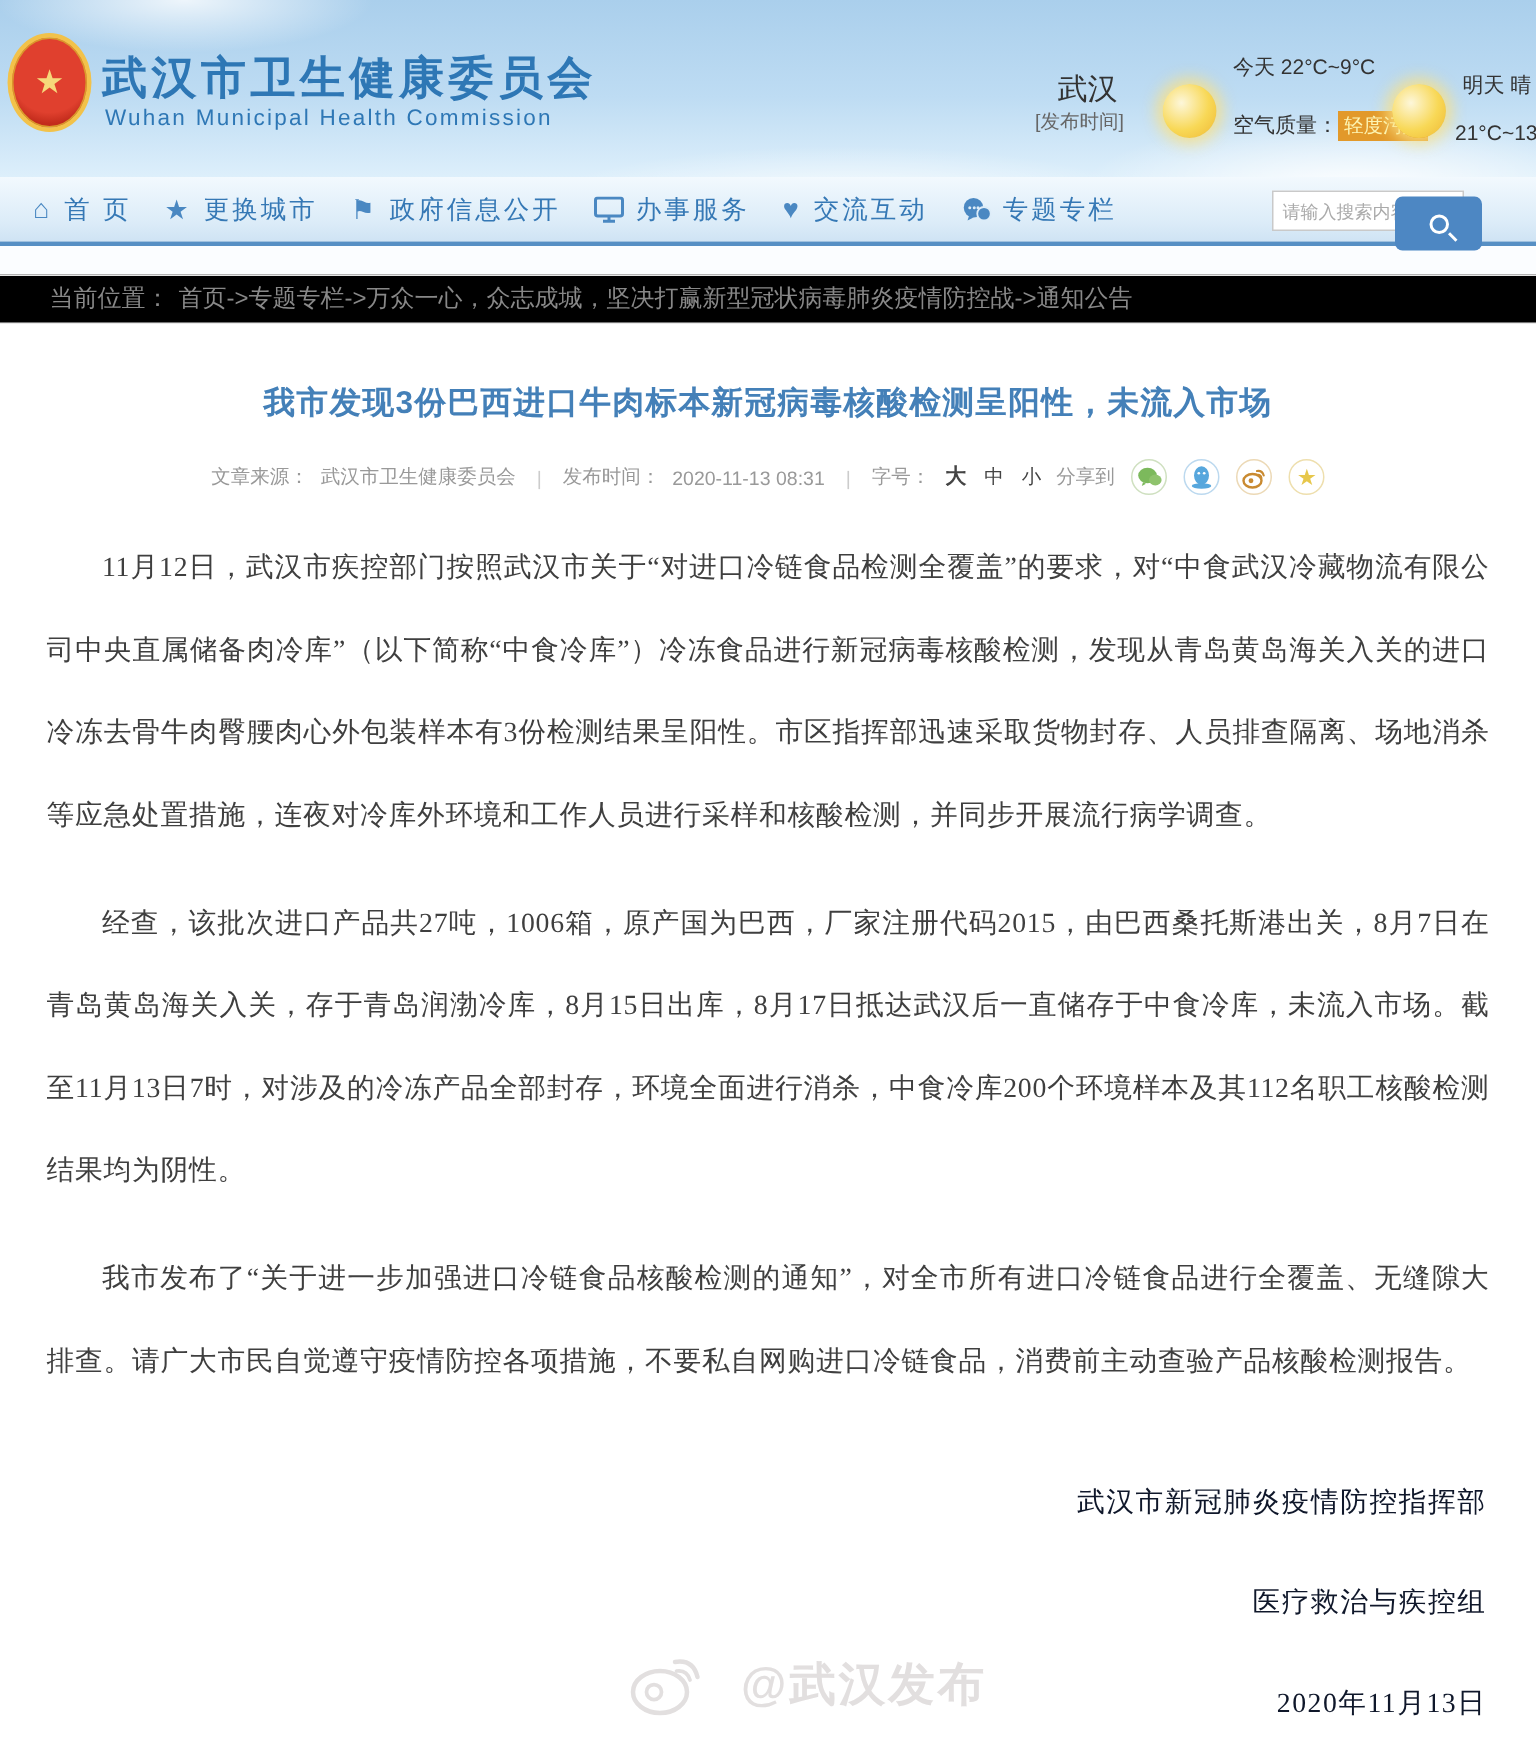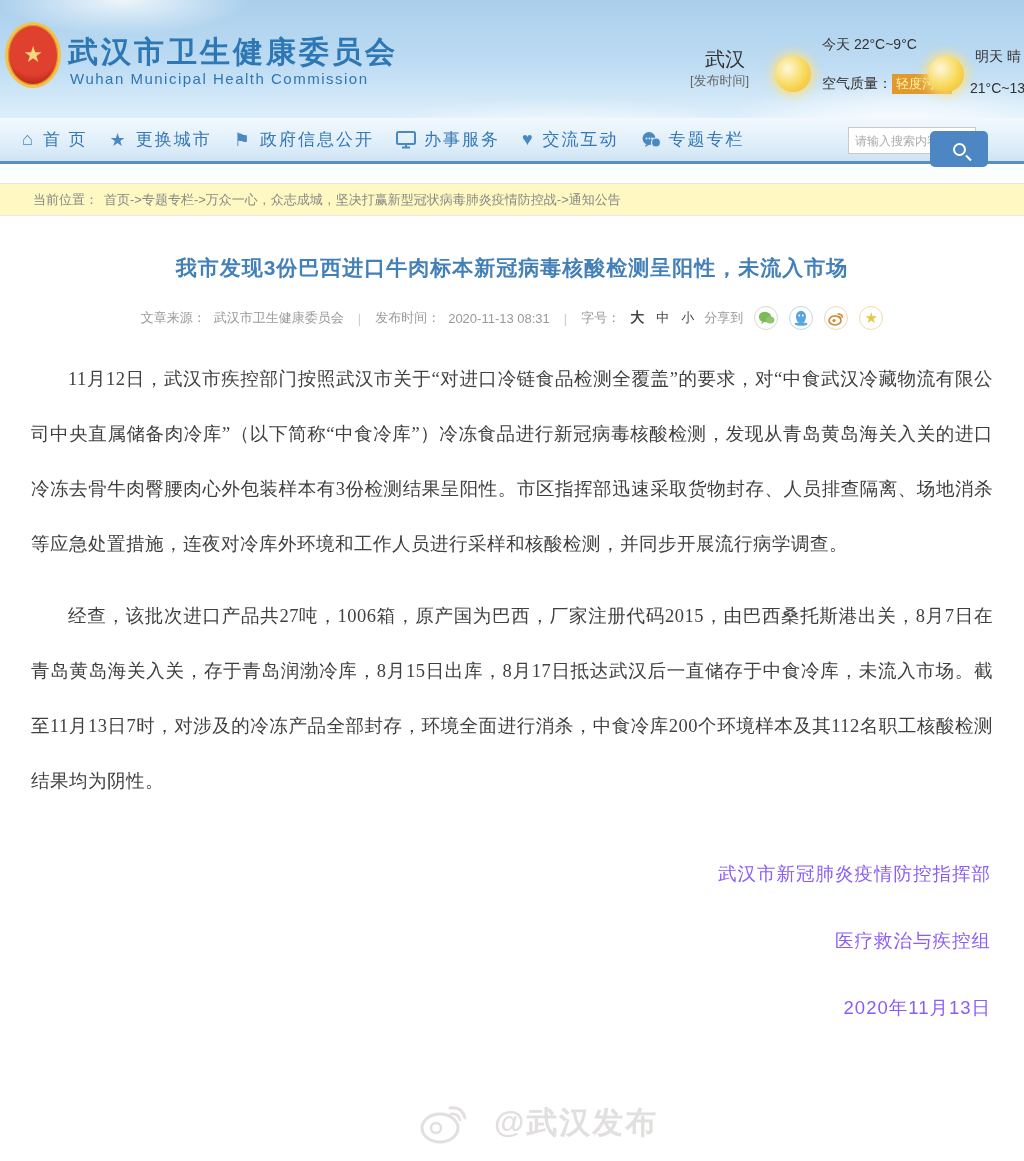--- a/index.html
+++ b/index.html
@@ -65,22 +65,22 @@
     position:absolute; right:-12px; top:4px; width:58px; height:36px;
     background:#4d87c3; border:none; border-radius:5px; cursor:pointer;
     display:flex; align-items:center; justify-content:center;
   }
   .mag { position:relative; width:13px; height:13px; border:2px solid #fff; border-radius:50%; display:inline-block; }
   .mag::after { content:""; position:absolute; width:7px; height:2px; background:#fff; transform:rotate(45deg); left:10px; top:12px; }
 
   
   .crumb-gap { height:19px; background:#fbfdff; }
   .breadcrumb {
-    height:33px; background:#fef9c3; border-top:1px solid #e6e6e6; border-bottom:1px solid #e9e9e9;
-    display:flex; align-items:center; padding-left:33px; font-size:13px; color:#888;
+    height:33px; background:#000000; border-top:1px solid #e6e6e6; border-bottom:1px solid #e9e9e9;
+    display:flex; align-items:center; padding-left:33px; font-size:16px; color:#888;
   }
   .breadcrumb .path { margin-left:6px; color:#888; }
 
   
   .article { padding:0 31px; }
   .a-title { margin-top:38px; text-align:center; font-size:21px; font-weight:bold; color:#4480b8; letter-spacing:1px; }
   .a-meta { margin-top:24px; text-align:center; font-size:13px; color:#999; display:flex; justify-content:center; align-items:center; gap:8px; }
   .a-meta .sep { color:#ccc; margin:0 6px; }
   .a-meta .fsz { color:#444; margin:0 2px; cursor:pointer; }
   .a-meta .fsz.big { font-weight:bold; font-size:14px; }
@@ -91,22 +91,22 @@
   .si-qzone { border:1px solid #eedfae; color:#e7c74b; font-size:15px; }
 
   .a-body { margin-top:22px; }
   .a-body p {
     font-family:"Liberation Serif","DejaVu Serif",serif;
     font-size:18.5px; line-height:55px; color:#3f3f3f;
     text-indent:2em; text-align:justify; letter-spacing:.5px; margin-bottom:17px;
   }
   .signature { margin-top:52px; text-align:right; padding-right:2px; }
   .signature div {
-    font-family:Liberation Sans, sans-serif;
-    font-size:18.5px; color:#8b5cf6; margin-bottom:42px; letter-spacing:1px;
+    font-family:Liberation Serif, serif;
+    font-size:18.5px; color:#0f172a; margin-bottom:42px; letter-spacing:1px;
   }
 
   .watermark {
     position:absolute; left:418px; top:1100px; display:flex; align-items:center; gap:24px;
     color:#e2dfdf; pointer-events:none;
   }
   .wm-text { font-size:31px; font-weight:bold; letter-spacing:2px; }
 </style>
 </head>
 <body>
@@ -222,20 +222,21 @@
         <path d="M10 3 Q13.5 2.5 14.5 6" fill="none" stroke="#c98a31" stroke-width="1.4" stroke-linecap="round"></path>
         <path d="M10.5 5.5 Q12.5 5.4 13 7.5" fill="none" stroke="#c98a31" stroke-width="1.2" stroke-linecap="round"></path>
       </svg>
     </span>
     <span class="share-ico si-qzone">★</span>
   </div>
 
   <div class="a-body">
     <p>11月12日，武汉市疾控部门按照武汉市关于“对进口冷链食品检测全覆盖”的要求，对“中食武汉冷藏物流有限公司中央直属储备肉冷库”（以下简称“中食冷库”）冷冻食品进行新冠病毒核酸检测，发现从青岛黄岛海关入关的进口冷冻去骨牛肉臀腰肉心外包装样本有3份检测结果呈阳性。市区指挥部迅速采取货物封存、人员排查隔离、场地消杀等应急处置措施，连夜对冷库外环境和工作人员进行采样和核酸检测，并同步开展流行病学调查。</p>
     <p>经查，该批次进口产品共27吨，1006箱，原产国为巴西，厂家注册代码2015，由巴西桑托斯港出关，8月7日在青岛黄岛海关入关，存于青岛润渤冷库，8月15日出库，8月17日抵达武汉后一直储存于中食冷库，未流入市场。截至11月13日7时，对涉及的冷冻产品全部封存，环境全面进行消杀，中食冷库200个环境样本及其112名职工核酸检测结果均为阴性。</p>
+    <p>我市发布了“关于进一步加强进口冷链食品核酸检测的通知”，对全市所有进口冷链食品进行全覆盖、无缝隙大排查。请广大市民自觉遵守疫情防控各项措施，不要私自网购进口冷链食品，消费前主动查验产品核酸检测报告。</p>
   </div>
 
   <div class="signature">
     <div>武汉市新冠肺炎疫情防控指挥部</div>
     <div>医疗救治与疾控组</div>
     <div>2020年11月13日</div>
   </div>
 </div>
 
 <div class="watermark">

